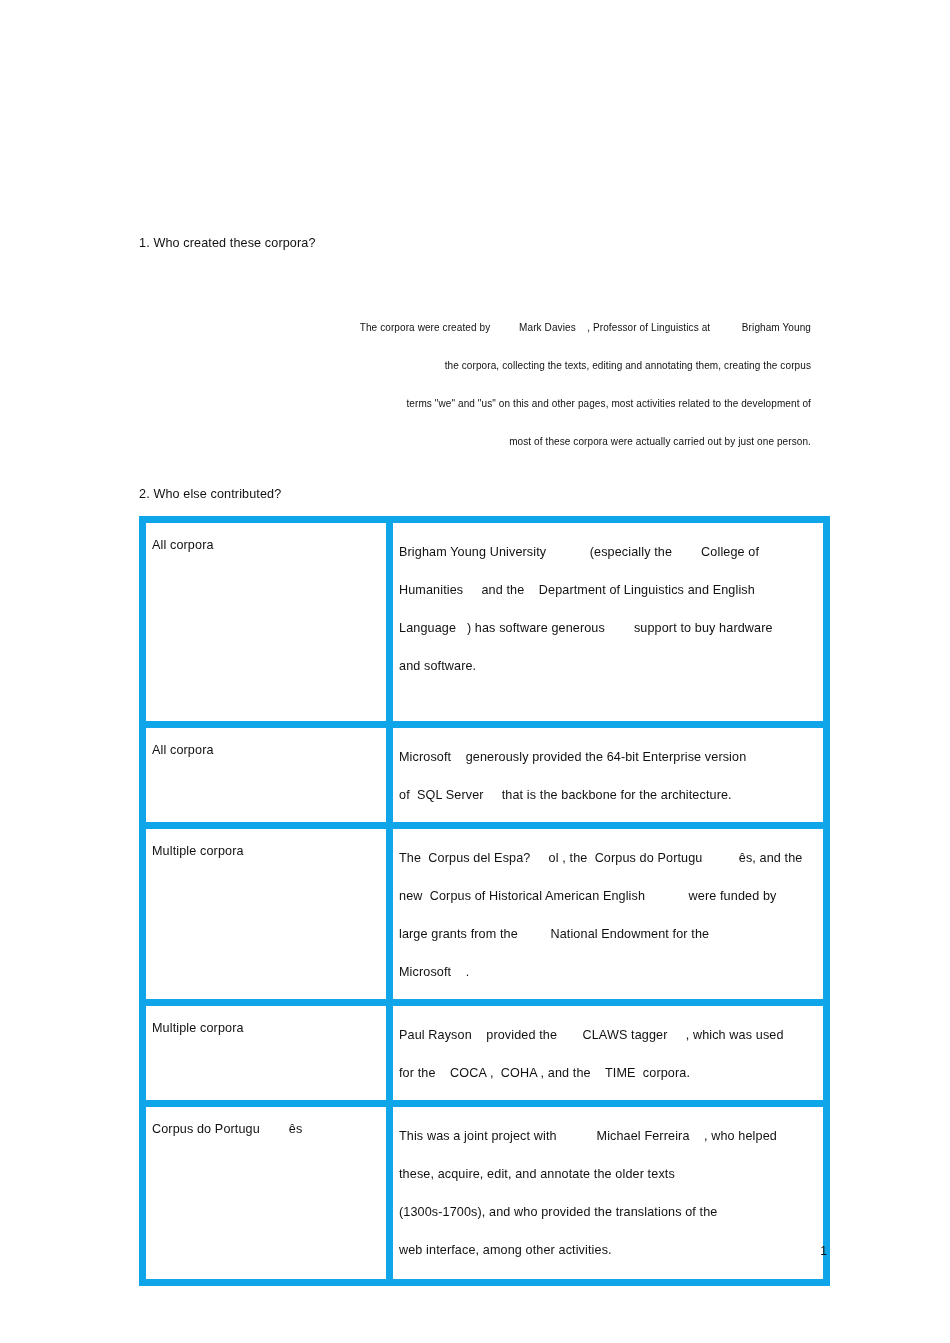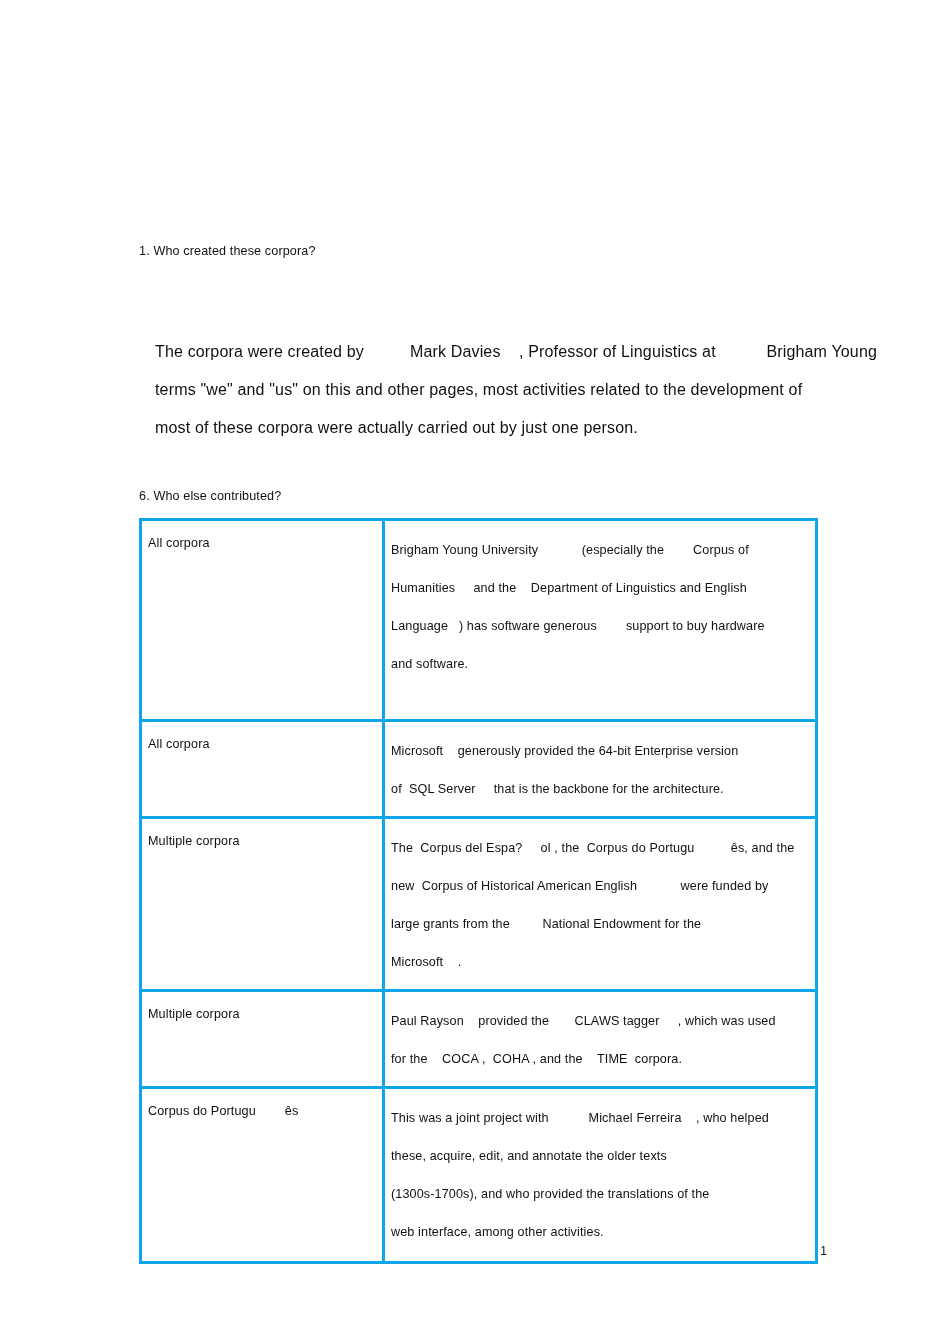--- a/index.html
+++ b/index.html
@@ -18,55 +18,56 @@
   .page {
     position: absolute;
     left: 0; top: 0;
     width: 950px;
     height: 1343px;
     background: #ffffff;
   }
   .content {
     position: absolute;
     left: 139px;
-    top: 244px;
+    top: 236px;
     width: 672px;
   }
   .q-heading {
     font-size: 12.6px;
     line-height: 14px;
     color: #111111;
     margin: 0;
     letter-spacing: 0.01em;
   }
   .para {
-    margin: 16px;
+    margin: 0;
     padding: 0;
-    font-size: 16px;
+    font-size: 10px;
     color: #111111;
     letter-spacing: 0.01em;
+    text-align: right;
   }
   .para .ln {
     display: block;
     height: 38px;
     line-height: 38px;
     white-space: pre;
   }
   .spacer-a { height: 59px; }
   .spacer-b { height: 26px; }
 
   table.contrib {
     border-collapse: collapse;
     width: 672px;
     table-layout: fixed;
     margin: 0;
     border: 1px solid #a3bcd6;
   }
   table.contrib td {
-    border: 3px solid #0ea5e9;
+    border: 7px solid #0ea5e9;
     vertical-align: top;
     padding: 0;
     background: #ffffff;
   }
   td.col-left { width: 240px; }
   td.col-right { width: 430px; }
 
   .cell-inner {
     padding: 10px 6px 8px 6px;
     font-size: 12.6px;
@@ -107,42 +108,43 @@
 <div class="page">
 
   <div class="content">
 
     <div class="q-heading">1. Who created these corpora?</div>
 
     <div class="spacer-a"></div>
 
     <div class="para">
       <span class="ln">The corpora were created by          Mark Davies    , Professor of Linguistics at           Brigham Young</span>
+      <span class="ln">the corpora, collecting the texts, editing and annotating them, creating the corpus</span>
       <span class="ln">terms "we" and "us" on this and other pages, most activities related to the development of</span>
       <span class="ln">most of these corpora were actually carried out by just one person.</span>
     </div>
 
     <div class="spacer-b"></div>
 
-    <div class="q-heading">6. Who else contributed?</div>
+    <div class="q-heading">2. Who else contributed?</div>
 
     <div style="height:15px"></div>
 
     <table class="contrib">
       <tbody>
 
         <tr>
           <td class="col-left">
             <div class="cell-inner left-cell cell-pad-1">
               <span class="ln">All corpora</span>
             </div>
           </td>
           <td class="col-right">
             <div class="cell-inner cell-pad-1">
-              <span class="ln">Brigham Young University            (especially the        Corpus of</span>
+              <span class="ln">Brigham Young University            (especially the        College of</span>
               <span class="ln">Humanities     and the    Department of Linguistics and English</span>
               <span class="ln">Language   ) has software generous        support to buy hardware</span>
               <span class="ln">and software.</span>
             </div>
           </td>
         </tr>
 
         <tr>
           <td class="col-left">
             <div class="cell-inner left-cell cell-pad-2">

